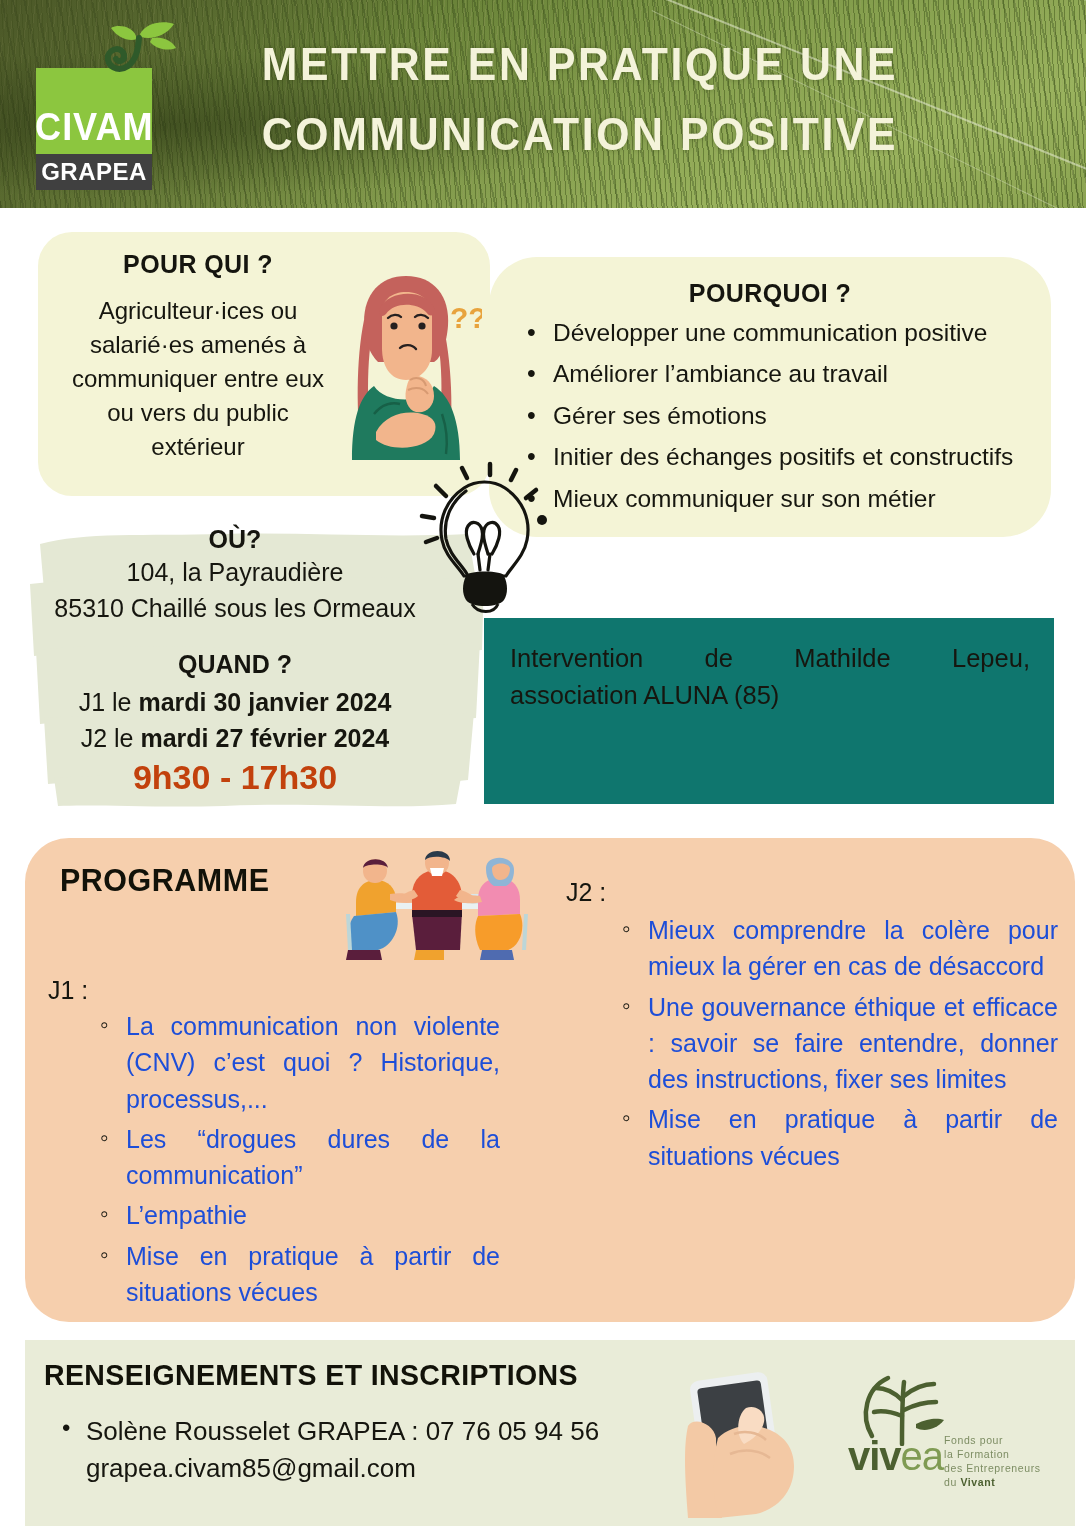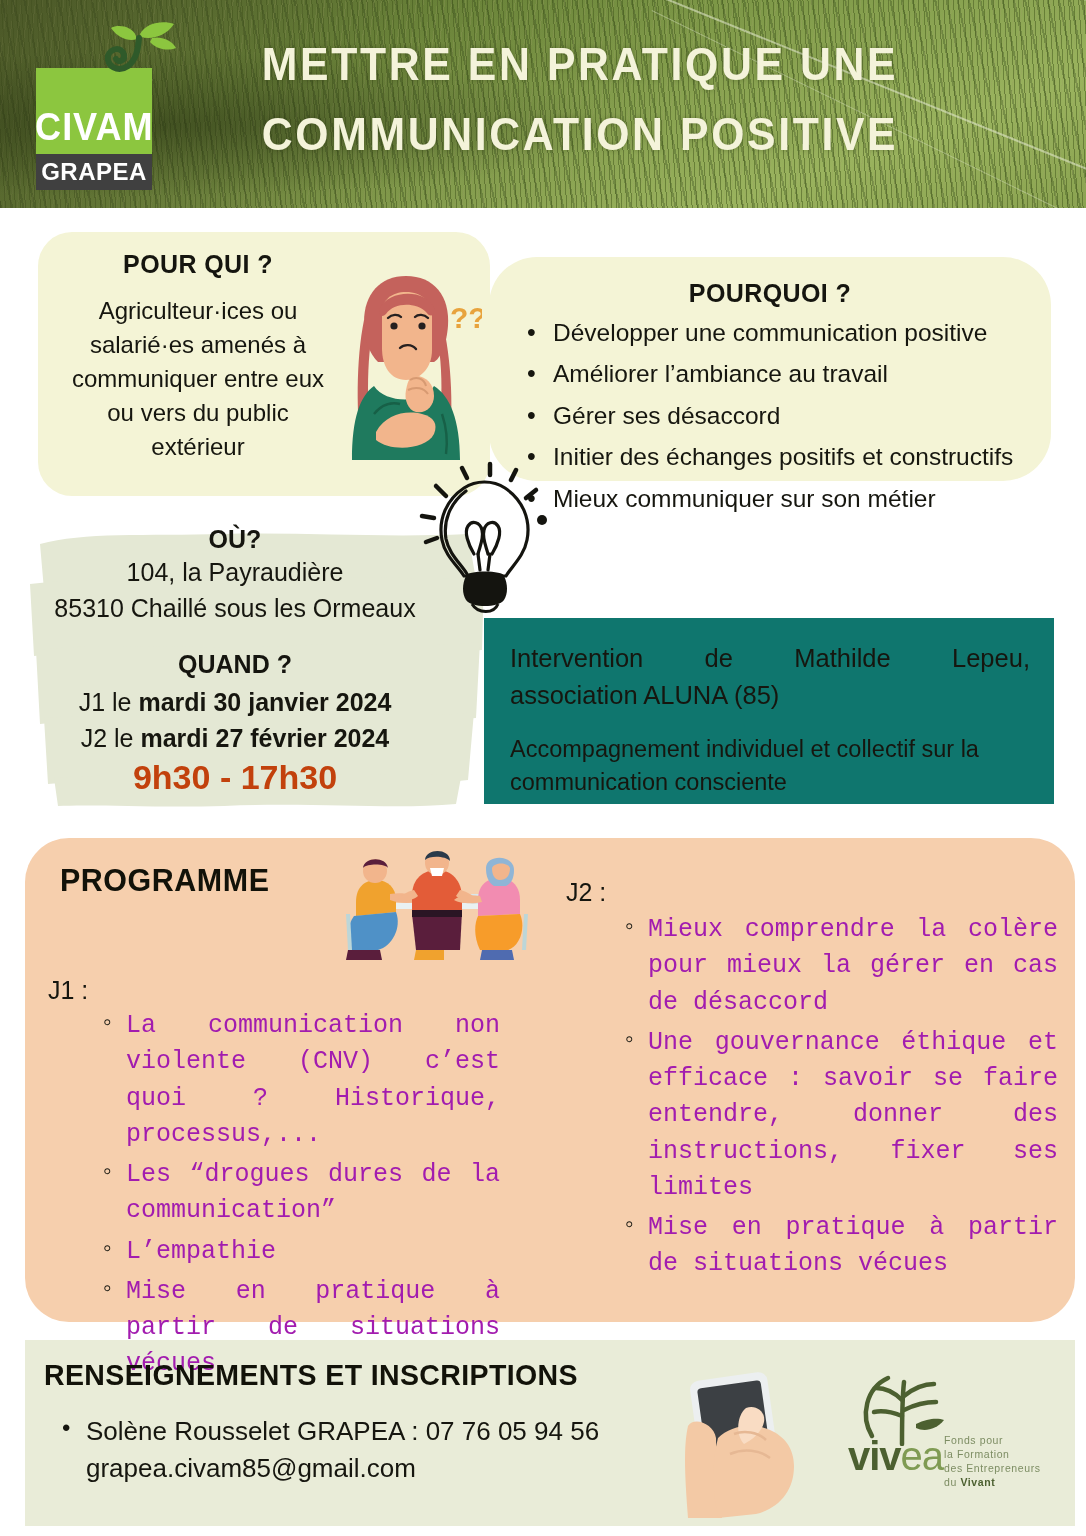--- a/index.html
+++ b/index.html
@@ -69,21 +69,21 @@
     font-weight:700; font-size:24px; letter-spacing:0.5px;
   }
   .logo-sprout { position:absolute; left: 56px; top: -50px; width: 96px; height: 62px; }
 
   
   .card-pourqui {
     position: absolute; left: 38px; top: 232px; width: 452px; height: 264px;
     background: #f4f4d6; border-radius: 34px; z-index: 3;
   }
   .card-pourquoi {
-    position: absolute; left: 489px; top: 257px; width: 562px; height: 224px;
+    position: absolute; left: 489px; top: 257px; width: 562px; height: 280px;
     background: #f4f4d6; border-radius: 48px; z-index: 3;
   }
   .h-title {
     font-family:"Liberation Sans","Liberation Sans",sans-serif;
     font-weight: 700; font-size: 25px; color:#15150f; letter-spacing: 0.4px;
     text-align:center;
   }
 
   .pourqui-text {
     position:absolute; left: 20px; top: 62px; width: 280px;
@@ -157,23 +157,23 @@
   .j-label {
     position:absolute; z-index:4; font-size: 25px; color:#16160f;
     font-family:"Liberation Sans", sans-serif;
   }
   .j1-label { left: 48px; top: 976px; }
   .j2-label { left: 566px; top: 878px; }
 
   .prog-list { position:absolute; z-index:4; list-style:none; }
   .prog-list li {
     position:relative; padding-left: 26px; margin-bottom: 4px;
-    font-size: 25px; line-height: 1.45; color:#a21caf;
+    font-size: 25px; line-height: 1.45; color:#1d4ed8;
     text-align: justify;
-    font-family:Liberation Mono, monospace;
+    font-family:Liberation Sans, sans-serif;
   }
   .prog-list li::before {
     content:"\25E6"; position:absolute; left: 0; top: -2px; font-size: 25px; color:#16160f;
   }
   .j1-list { left: 100px; top: 1008px; width: 400px; }
   .j2-list { left: 622px; top: 912px; width: 436px; }
 
   
   .card-rens {
     position:absolute; left: 25px; top: 1340px; width: 1050px; height: 186px;
@@ -261,21 +261,21 @@
       <path d="M112 150 C116 162, 118 176, 116 190" stroke="#176047" stroke-width="2.4" fill="none"></path>
       <text x="120" y="64" font-family="'Liberation Sans', sans-serif" font-size="30" font-weight="700" fill="#e8a33d">??</text>
     </svg>
   </div>
 
   <div class="card-pourquoi">
     <div class="h-title pourquoi-h">POURQUOI ?</div>
     <ul class="pourquoi-list">
       <li>Développer une communication positive</li>
       <li>Améliorer l’ambiance au travail</li>
-      <li>Gérer ses désaccord</li>
+      <li>Gérer ses émotions</li>
       <li>Initier des échanges positifs et constructifs</li>
       <li>Mieux communiquer sur son métier</li>
     </ul>
   </div>
 
   <svg class="brush" viewBox="0 0 468 288" preserveAspectRatio="none">
     <path d="M16 22 C60 10, 120 14, 200 12 C280 10, 360 16, 444 12 L452 58 C380 64, 300 58, 220 62
              C150 66, 80 62, 20 68 Z" fill="#e4e8d4"></path>
     <path d="M6 62 C70 54, 150 60, 240 56 C330 52, 400 60, 460 54 L458 128 C400 134, 320 126, 230 130
              C140 134, 70 128, 10 134 Z" fill="#e4e8d4"></path>
@@ -325,21 +325,20 @@
         <path d="M124 32 L114 40"></path>
     </g>
     <circle cx="130" cy="62" r="5" fill="#14140f"></circle>
   </svg>
 
   <div class="card-interv">
     <div class="interv-just">
       <div class="j">Intervention de Mathilde Lepeu,</div>
       <div>association ALUNA (85)</div>
     </div>
-    <div class="interv-rest">Accompagnement individuel et collectif sur la communication consciente</div>
   </div>
 
   <div class="card-prog"></div>
   <div class="prog-title">PROGRAMME</div>
 
   <svg class="prog-illus" viewBox="0 0 235 122">
 
     <rect x="44" y="57" width="140" height="6" rx="2" fill="#e9f1f2"></rect>
     <path d="M52 63 L48 110 M176 63 L180 110" stroke="#bcd6d8" stroke-width="4"></path>
 

